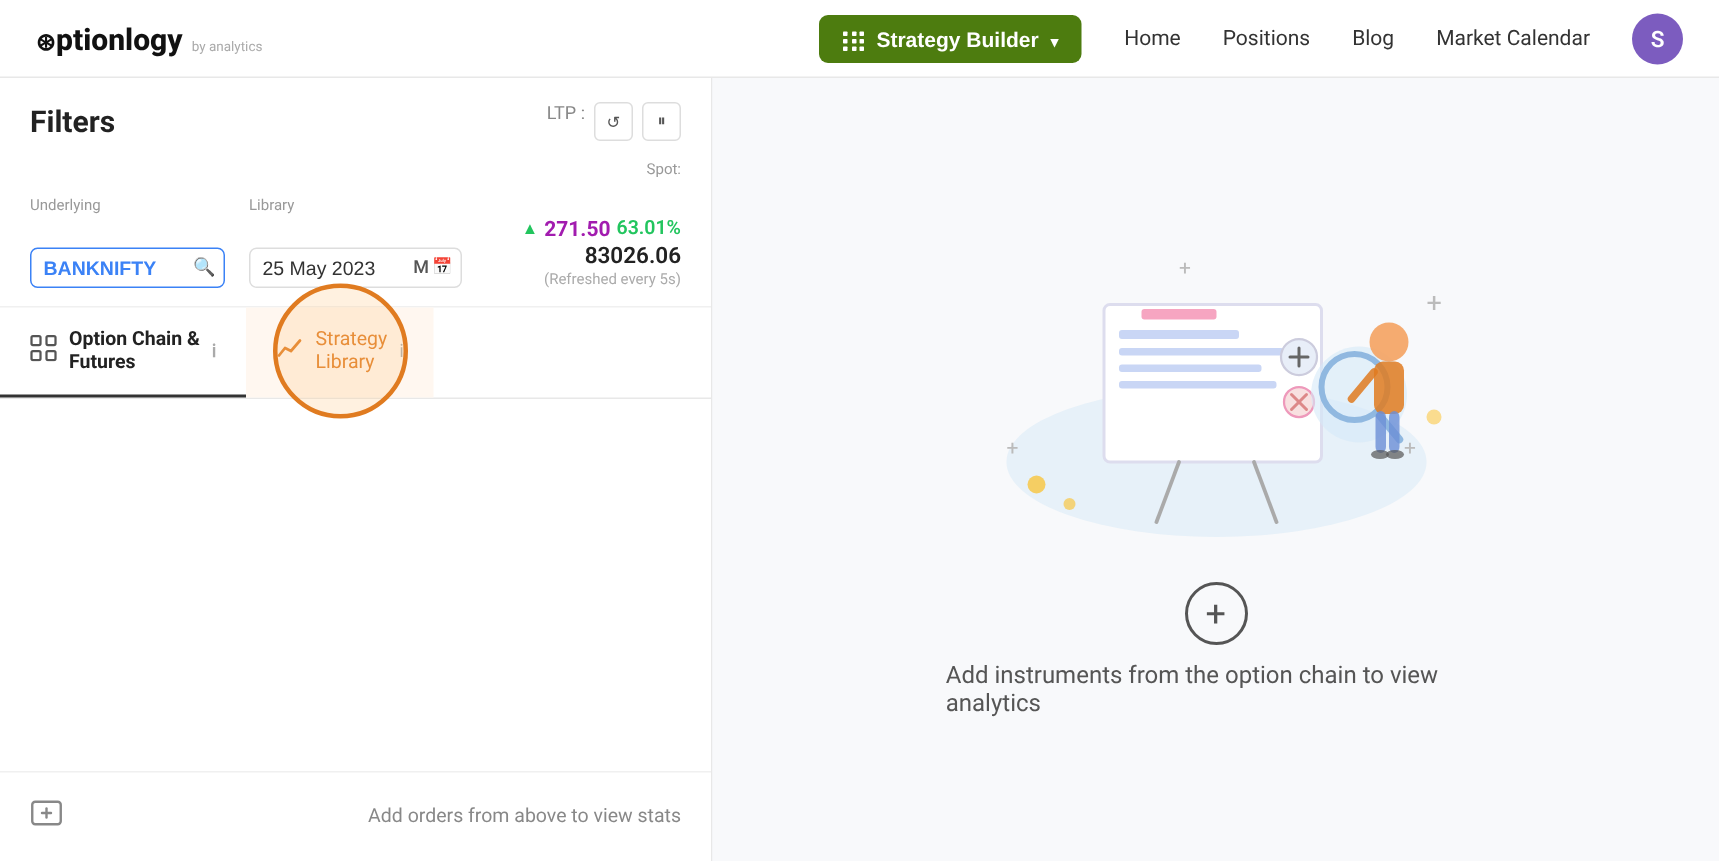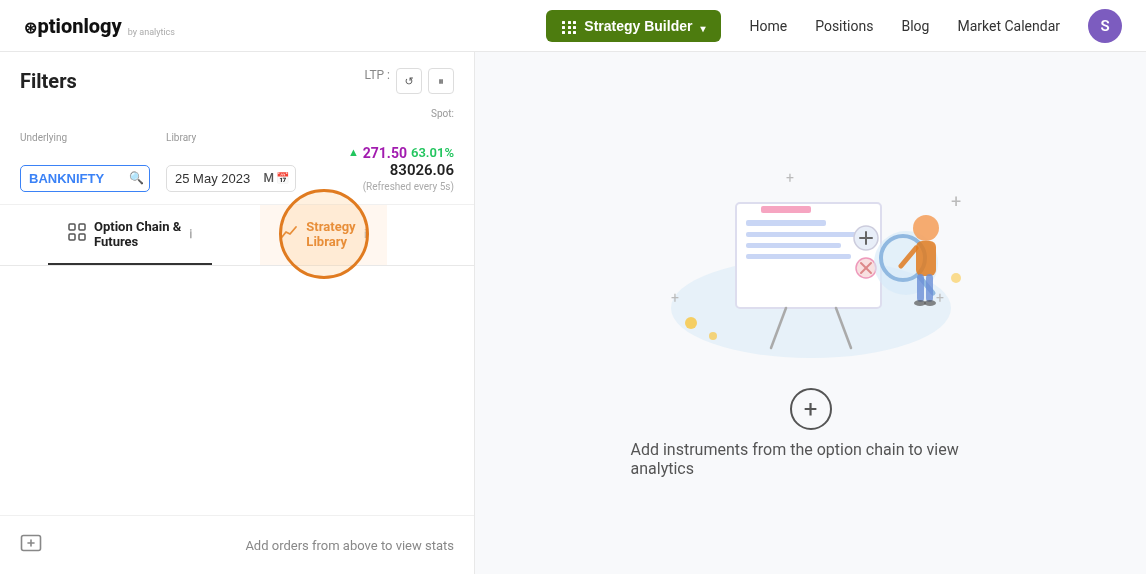--- a/index.html
+++ b/index.html
@@ -42,50 +42,49 @@
     .filter-group { display: flex; flex-direction: column; gap: 22px; }
     .filter-label { font-size: 10px; color: #999; }
     .filter-input-wrap { position: relative; }
     .filter-input {
       border: 1.5px solid #3b82f6; border-radius: 5px; padding: 5px 28px 5px 8px;
       font-size: 13px; color: #3b82f6; font-weight: 600; width: 130px; outline: none;
     }
     .filter-input-icon { position: absolute; right: 6px; top: 50%; transform: translateY(-50%); color: #aaa; font-size: 12px; }
     .expiry-input {
       border: 1px solid #ddd; border-radius: 5px; padding: 5px 28px 5px 8px;
-      font-size: 13px; color: #333; width: 130px; outline: none;
+      font-size: 13px; color: #333; width: 142px; outline: none;
     }
     .expiry-suffix {
       position: absolute; right: 22px; top: 50%; transform: translateY(-50%);
       font-size: 12px; color: #555; font-weight: 500;
     }
     .expiry-cal { position: absolute; right: 6px; top: 50%; transform: translateY(-50%); font-size: 11px; color: #aaa; }
 
     .spot-group { margin-left: auto; text-align: right; }
     .spot-up { color: #22c55e; font-size: 11px; }
     .spot-refresh { font-size: 10px; color: #aaa; margin-top: 2px; }
 
     
     .tabs-row { display: flex; border-bottom: 1px solid #e8e8e8; }
     .tab {
       display: flex; align-items: center; gap: 8px;
       padding: 14px 20px; font-size: 13px; color: #666;
       cursor: pointer; border-bottom: 2px solid transparent;
       position: relative;
-      margin-left: 48px;
     }
     .tab.active { color: #222; font-weight: 700; border-bottom-color: #333; }
     .tab-icon { font-size: 16px; color: #555; }
     .tab-info { font-size: 12px; color: #aaa; }
 
     
     .tab-strategy-library {
       background: #fff7f0;
     }
-    .tab-strategy-library .tab-label { color: #e07b20; font-weight: 700; }
+    .tab-strategy-library .tab-label { color: #e07b20; font-weight: 400; }
 
     
     .strategy-lib-circle-wrap {
       position: relative;
     }
     .strategy-lib-circle {
       position: absolute;
       top: 50%;
       left: 50%;
       transform: translate(-50%, -50%);

